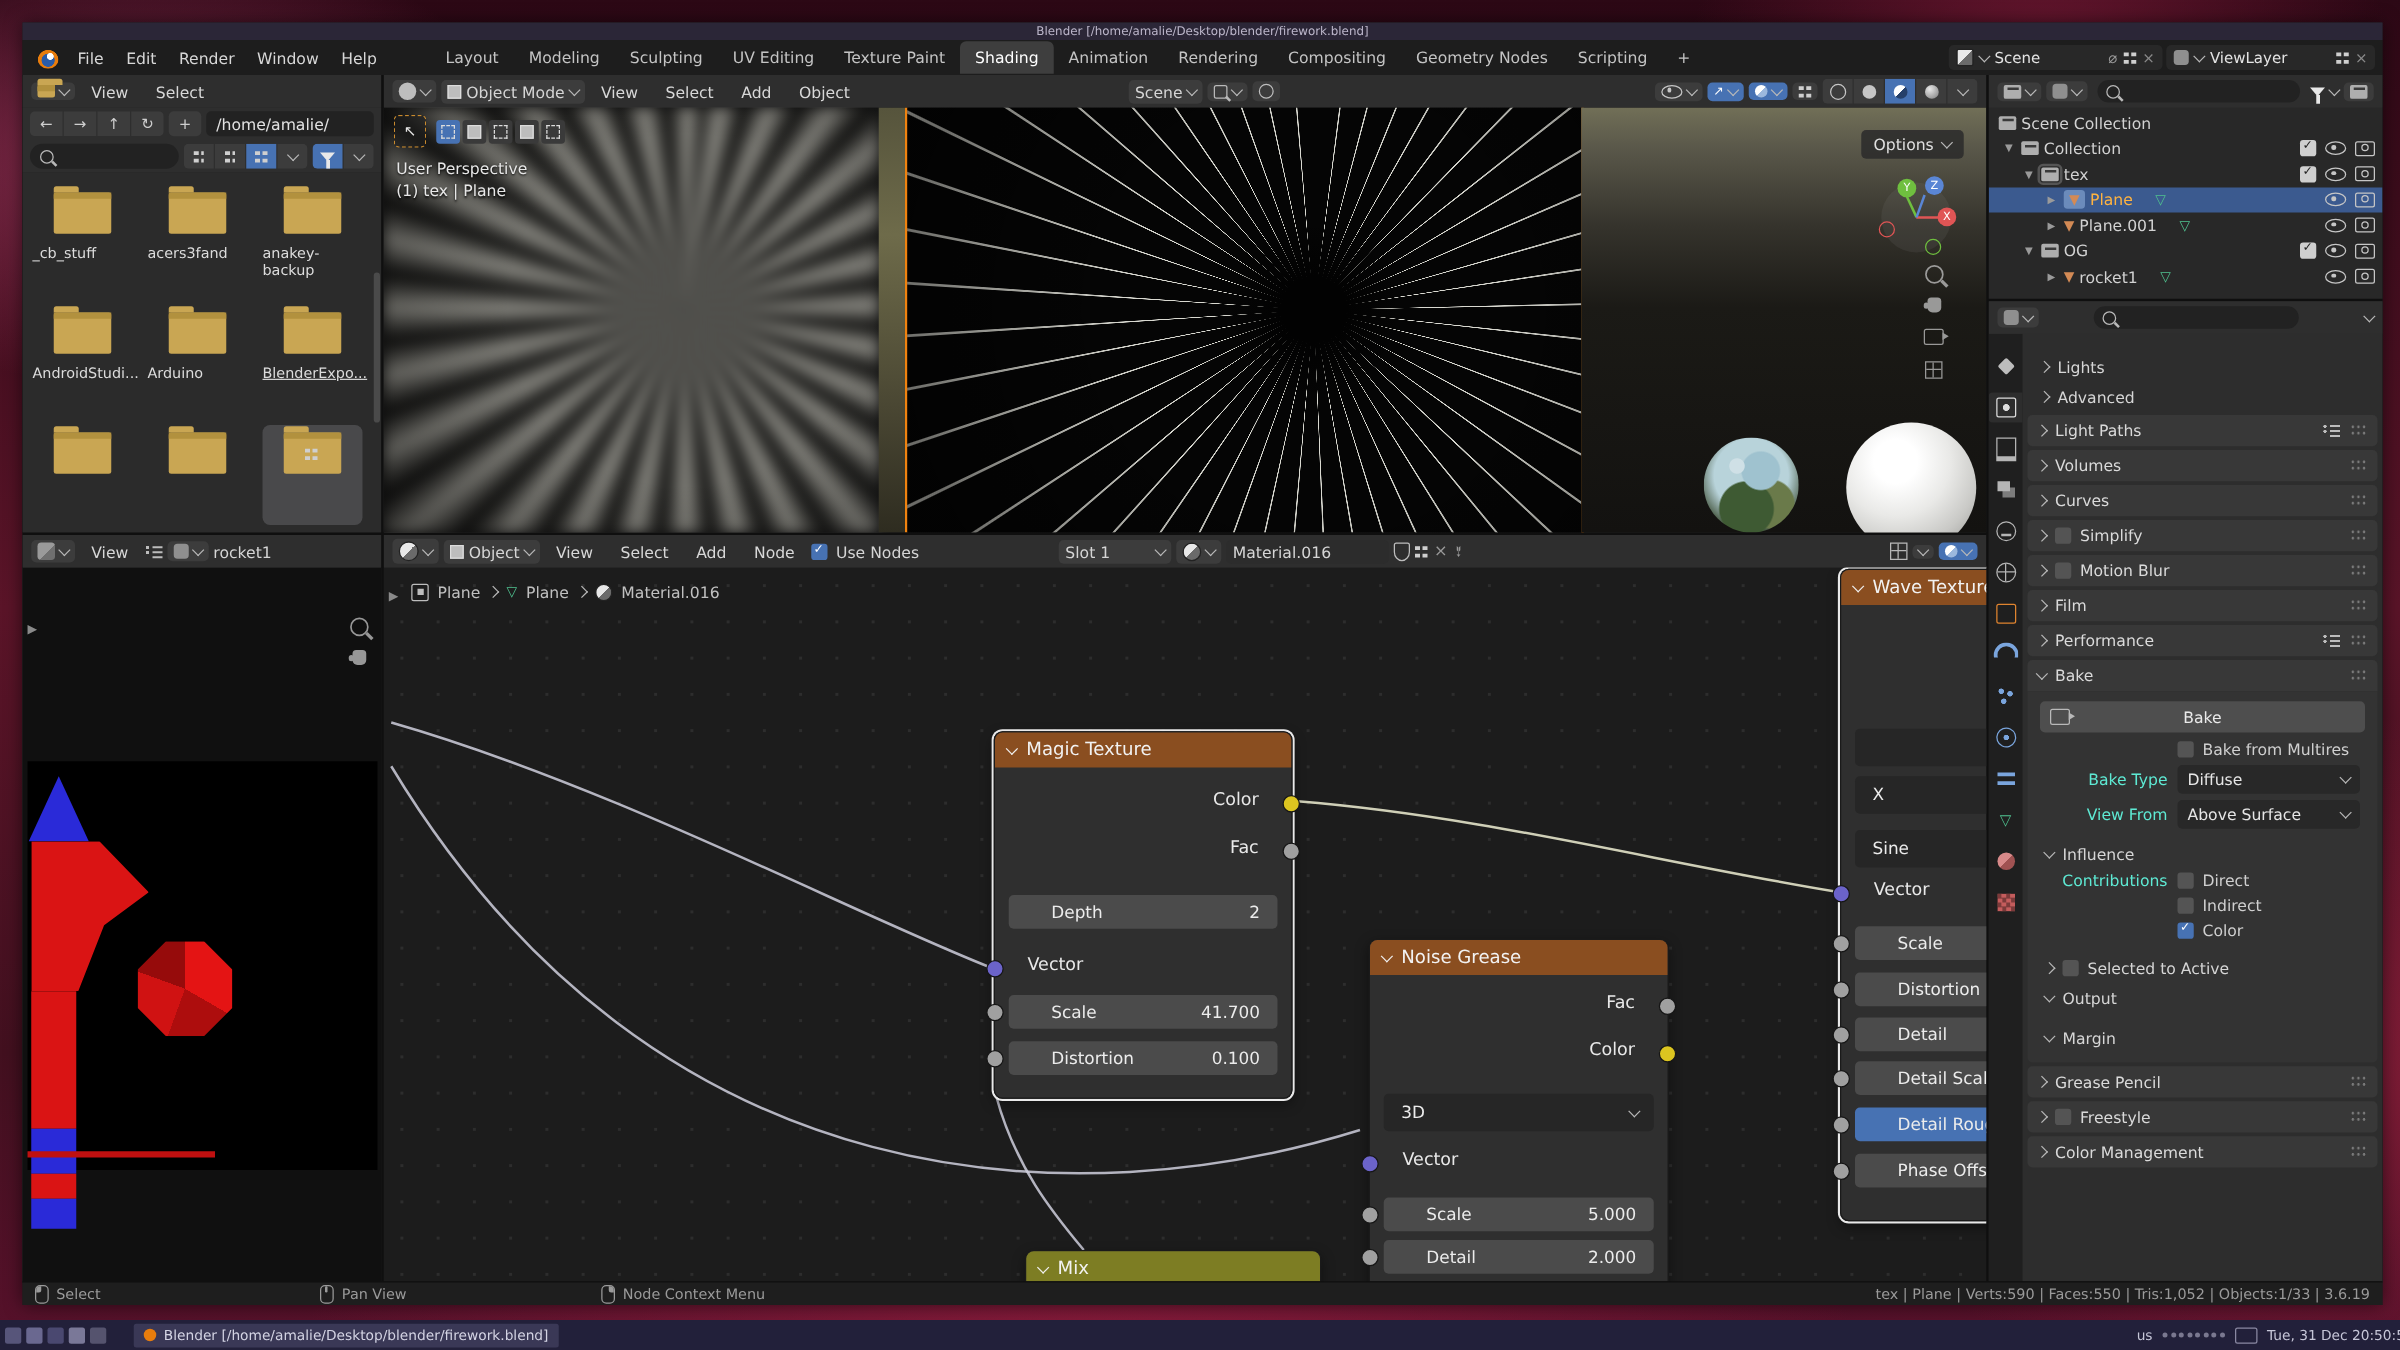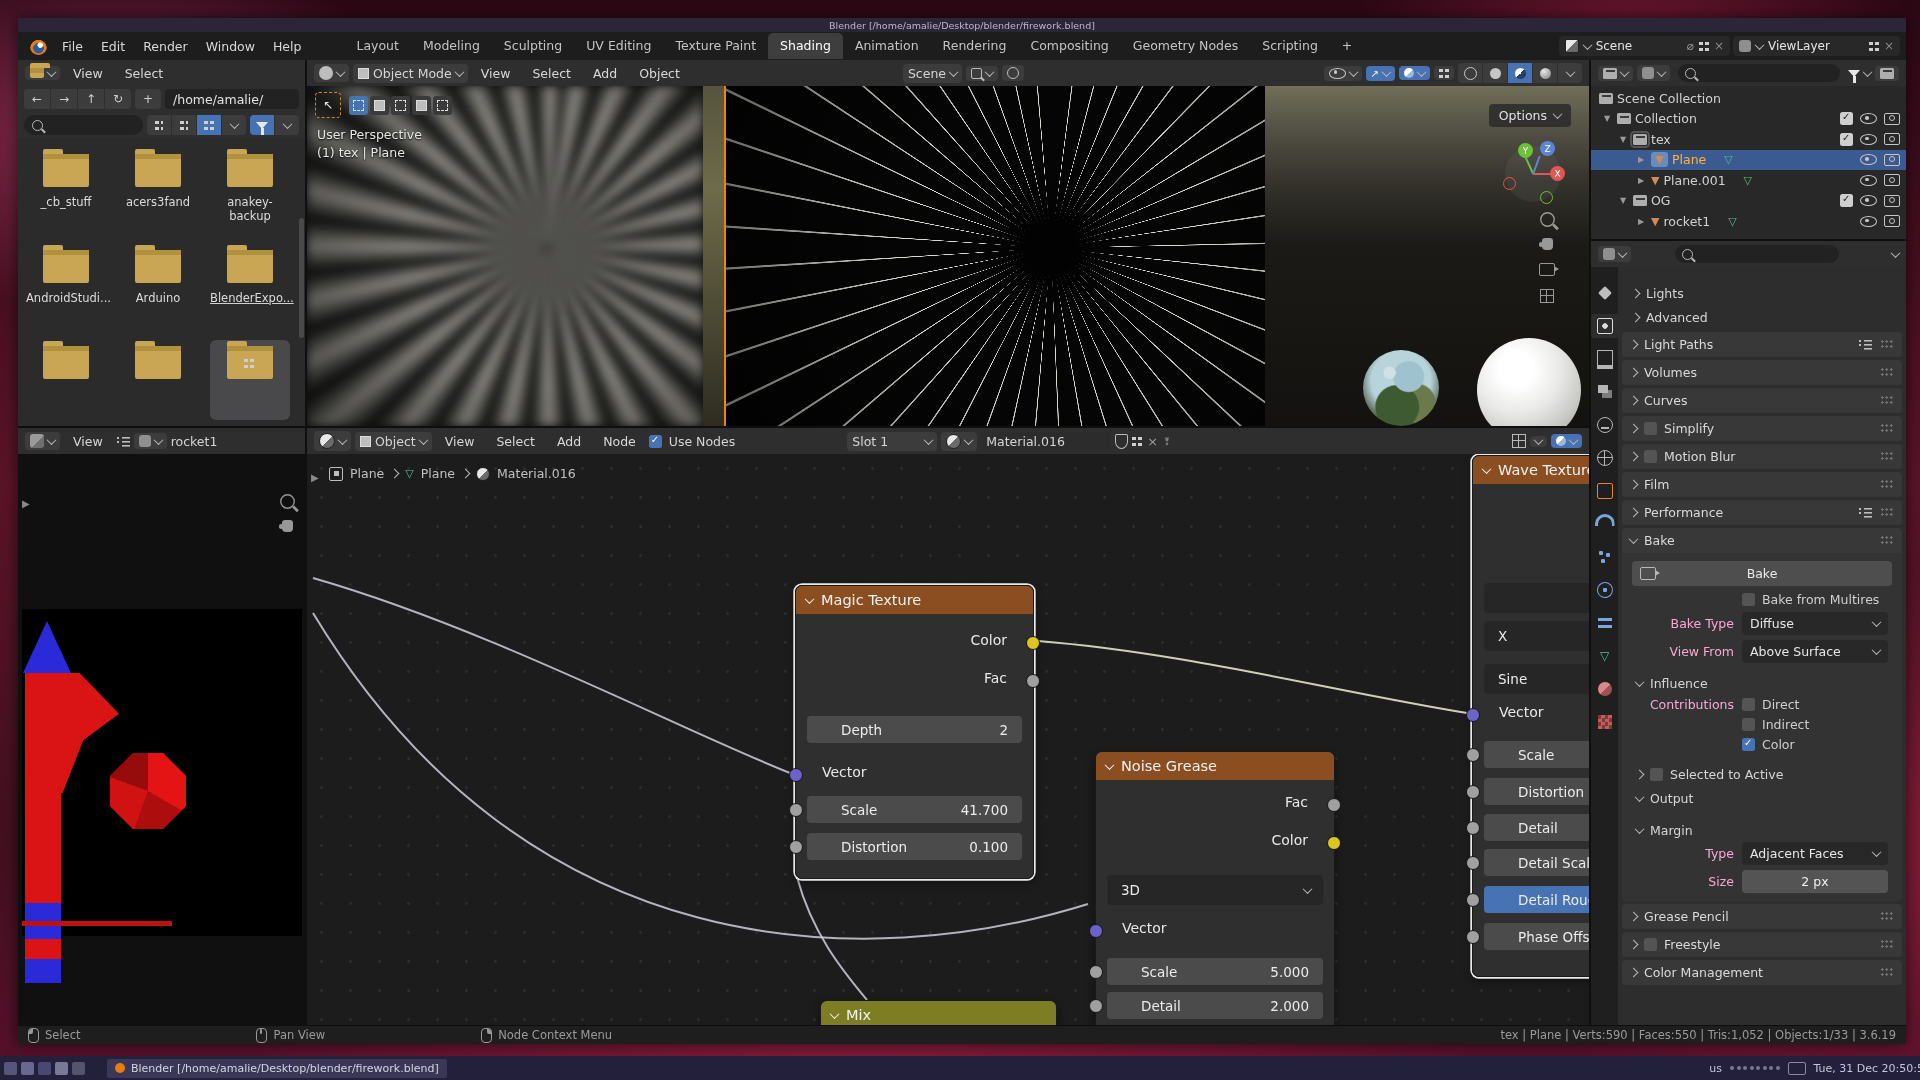--- a/index.html
+++ b/index.html
@@ -73,21 +73,21 @@
   .navbtn{width:26px;height:20px;background:#3c3c3c;display:flex;align-items:center;justify-content:center;font-size:12px;color:#cfcfcf;}
   .navgrp{display:flex;gap:1px;border-radius:4px;overflow:hidden;}
   .pathfld{flex:1;background:#222222;border-radius:4px;height:20px;display:flex;align-items:center;padding:0 8px;font-size:12.5px;color:#e2e2e2;}
   .srch{flex:1;background:#222222;border-radius:10px;height:20px;display:flex;align-items:center;padding:0 8px;gap:6px;}
   .modebtn{width:24px;height:20px;background:#3c3c3c;display:flex;align-items:center;justify-content:center;}
   .modebtn.on{background:#4772b3;}
   .mglyph{width:11px;height:11px;background:linear-gradient(#cfcfcf,#cfcfcf) 0 1px/4px 3px no-repeat,linear-gradient(#cfcfcf,#cfcfcf) 0 7px/4px 3px no-repeat,linear-gradient(#cfcfcf,#cfcfcf) 6px 1px/4px 3px no-repeat,linear-gradient(#cfcfcf,#cfcfcf) 6px 7px/4px 3px no-repeat;}
   .funnel{width:0;height:0;border-left:6px solid transparent;border-right:6px solid transparent;border-top:7px solid #e8e8e8;position:relative;}
   .funnel::after{content:"";position:absolute;left:-1.5px;top:-1px;width:3px;height:7px;background:#e8e8e8;}
   .fgrid{position:relative;height:calc(100% - 78px);background:#2b2b2b;}
-  .ftile{position:absolute;width:80px;text-align:center;}
+  .ftile{position:absolute;width:80px;}
   .ftile.sel{background:#49494b;border-radius:6px;}
   .folder{width:46px;height:33px;background:#c9a653;border-radius:2px;position:relative;margin:6px auto 4px;}
   .folder::before{content:"";position:absolute;top:-5px;left:0;width:20px;height:5px;background:#c9a653;border-radius:2px 2px 0 0;}
   .folder::after{content:"";position:absolute;top:0;left:0;right:0;height:5px;background:#b2913e;}
   .fname{font-size:11.5px;color:#dcdcdc;margin-top:8px;}
   .fscroll{position:absolute;right:1px;top:80px;width:5px;height:120px;background:#4a4a4a;border-radius:3px;}
   
   .vpc{position:absolute;left:0;top:26px;right:0;bottom:0;background:#141414;}
   .vp-rays{position:absolute;left:0;top:0;width:396px;height:100%;
       background:repeating-conic-gradient(from 4deg at 240px 162px,#0e0e0d 0deg,#92918a 6.5deg,#0e0e0d 13deg);
@@ -167,21 +167,21 @@
   
   .ptabs{position:absolute;left:0;top:26px;bottom:0;width:27px;background:#1f1f1f;display:flex;flex-direction:column;align-items:center;padding-top:14px;gap:9px;}
   .ptab{width:27px;height:24px;display:flex;align-items:center;justify-content:center;flex:none;}
   .ptab.on{background:#2d2d2d;border-radius:3px 0 0 3px;}
   .ti{width:14px;height:14px;position:relative;flex:none;}
   .prc{position:absolute;left:27px;top:26px;right:0;bottom:0;font-size:12.5px;color:#cfcfcf;overflow:hidden;}
   .prow{height:25px;background:#383838;border-radius:4px;margin:3px 4px;display:flex;align-items:center;padding:0 8px;gap:7px;font-size:12.5px;color:#dadada;}
   .subrow{height:24px;display:flex;align-items:center;gap:7px;padding:0 14px;color:#d6d6d6;}
   .bakewrap{background:#333333;border-radius:0 0 4px 4px;margin:0 4px;padding:6px 0 8px;}
   .grid2{display:grid;grid-template-columns:112px 1fr;gap:5px 8px;align-items:center;padding:0 14px 0 0;}
-  .glabel{text-align:right;color:#f9a8d4;}
+  .glabel{text-align:right;color:#5eead4;}
   .pfield{background:#282828;border-radius:4px;height:23px;display:flex;align-items:center;padding:0 8px;color:#e6e6e6;gap:6px;}
   .pfield .chev{margin-left:auto;}
   .pslider{background:#545454;border-radius:4px;height:23px;display:flex;align-items:center;justify-content:center;color:#f0f0f0;}
   .bigbtn{background:#4e4e4e;border-radius:4px;height:25px;display:flex;align-items:center;justify-content:center;color:#eaeaea;margin:2px 10px 6px;position:relative;}
   .cbrow{display:flex;align-items:center;gap:7px;}
   
   .statusbar{position:absolute;left:0;bottom:0;right:0;height:18px;background:#1e1e1e;border-top:1px solid #0e0e0e;display:flex;align-items:center;gap:26px;padding:0 10px;font-size:11.5px;color:#9a9a9a;}
   .sitem{display:flex;align-items:center;gap:6px;}
   .taskbar{position:absolute;left:0;bottom:0;width:100%;height:24px;background:#22203a;display:flex;align-items:center;padding:0 4px;gap:4px;}
   .tbico{width:13px;height:13px;background:#57557a;border-radius:2px;flex:none;}
@@ -915,31 +915,20 @@
               <span>Selected to Active</span>
             </div>
           <div class="subrow">
               <span class="chev"></span>
               <span>Output</span>
             </div>
           <div class="subrow" style="margin-top:8px;">
               <span class="chev"></span>
               <span>Margin</span>
             </div>
-          <div class="grid2">
-            <span class="glabel">Type</span>
-            <div class="pfield">
-                <span>Adjacent Faces</span>
-                <span class="chev"></span>
-              </div>
-            <span class="glabel">Size</span>
-            <div class="pslider">
-                <span>2 px</span>
-              </div>
-          </div>
         </div>
 
         <div class="prow">
             <span class="chev r"></span>
             <span>Grease Pencil</span>
             <span class="dots" style="margin-left:auto;"></span>
           </div>
         <div class="prow">
             <span class="chev r"></span>
             <span class="xcb"></span>

